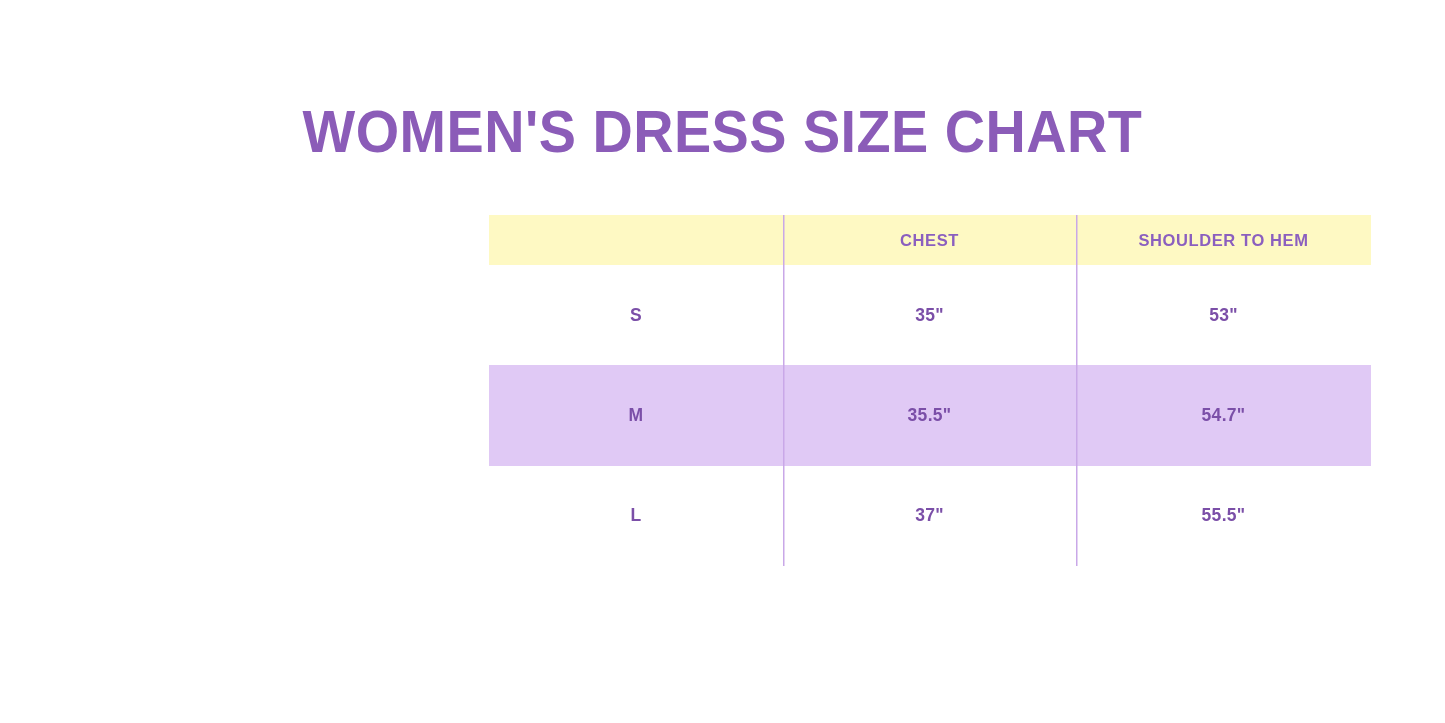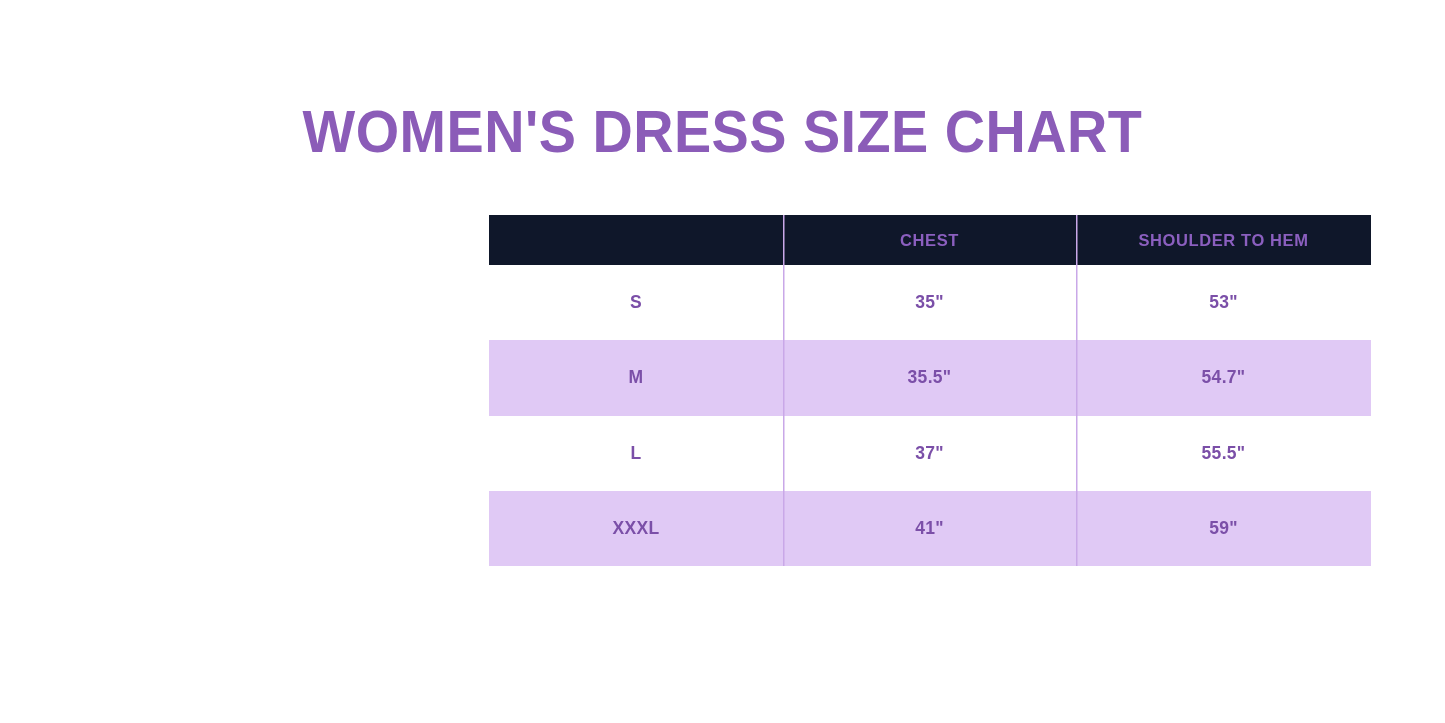--- a/index.html
+++ b/index.html
@@ -55,21 +55,21 @@
     font-family: "Liberation Sans", sans-serif;
     font-weight: bold;
     border: 0;
   }
 
   
   #size-table thead tr {
     height: 50px;
   }
   #size-table thead th {
-    background: #0f172a;
+    background: #fef9c3;
     color: #8B5FBF;
     font-size: 16.5px;
     letter-spacing: 0.6px;
     height: 50px;
   }
 
   
   #size-table tbody tr {
     height: 50px;
   }
@@ -119,19 +119,14 @@
     <tr class="row-shaded">
       <td>M</td>
       <td class="divider-left">35.5"</td>
       <td class="divider-left">54.7"</td>
     </tr>
     <tr class="row-plain">
       <td>L</td>
       <td class="divider-left">37"</td>
       <td class="divider-left">55.5"</td>
     </tr>
-    <tr class="row-shaded">
-      <td>XXXL</td>
-      <td class="divider-left">41"</td>
-      <td class="divider-left">59"</td>
-    </tr>
   </tbody>
 </table>
 
 </body></html>

